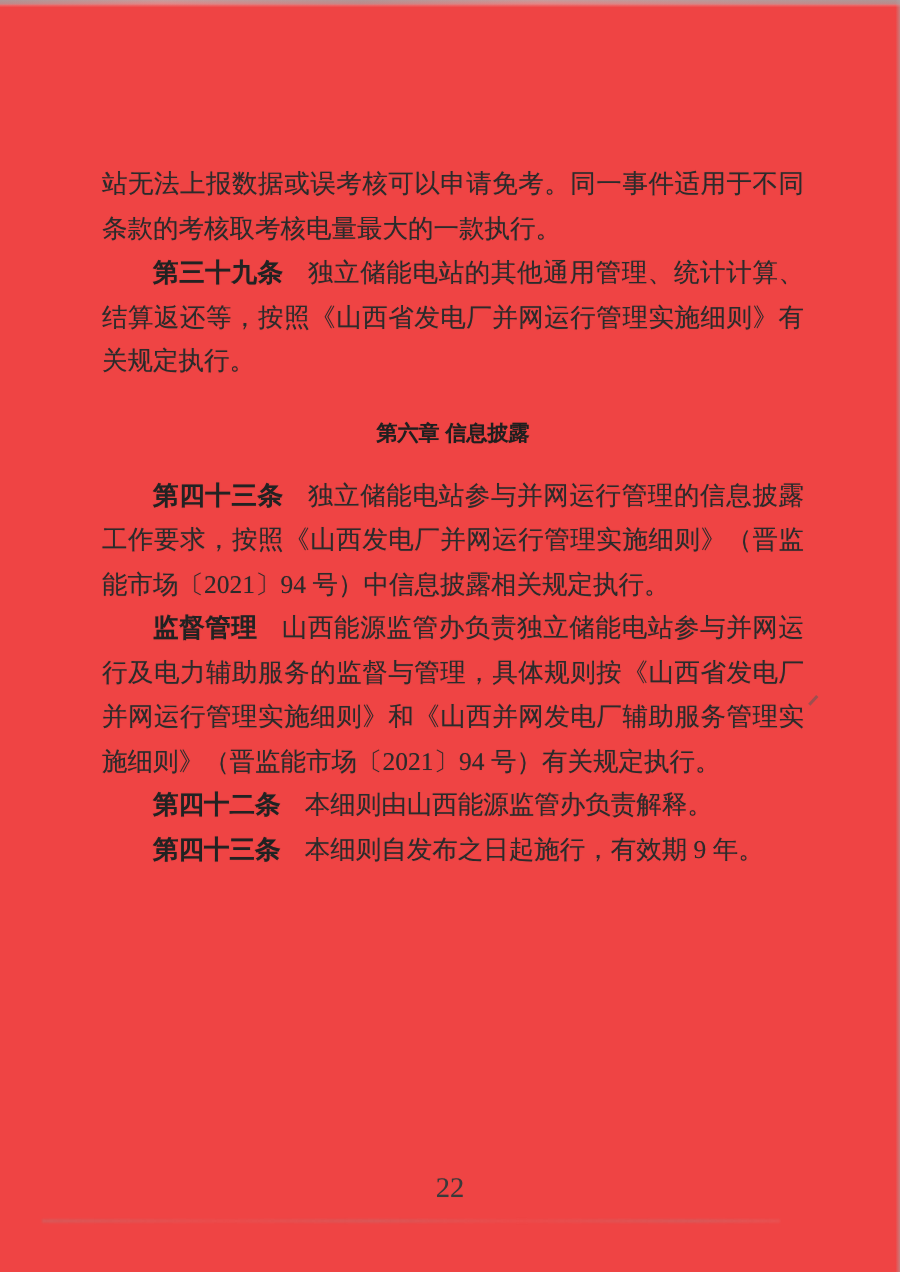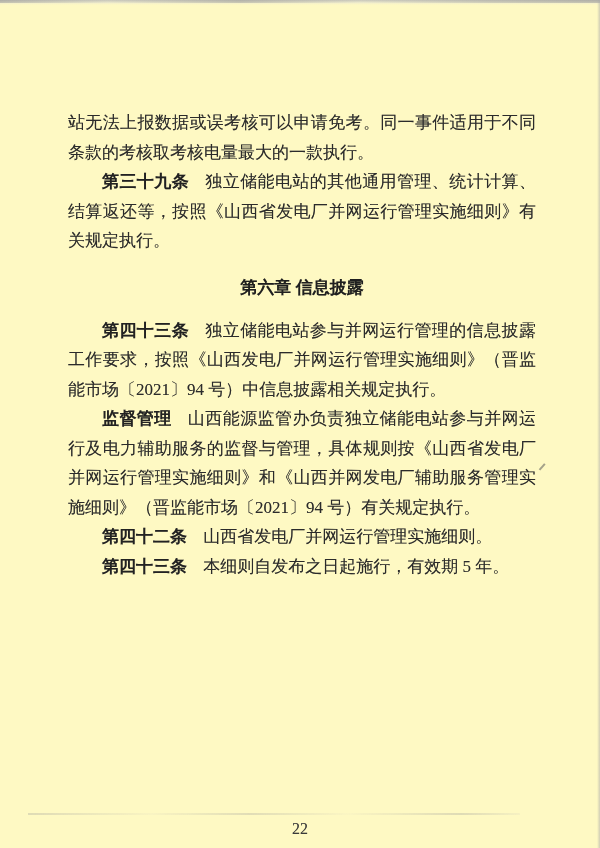--- a/index.html
+++ b/index.html
@@ -3,21 +3,21 @@
 <meta charset="utf-8">
 <style>
   * { margin: 0; padding: 0; box-sizing: border-box; }
   html, body { width: 600px; height: 848px; }
   body {
     position: relative;
     background: #fefefe;
     font-family: "Liberation Serif", serif;
     overflow: hidden;
   }
-  .paper { position: absolute; inset: 0; background: #fef9c3; }
+  .paper { position: absolute; inset: 0; background: #ef4444; }
 
   
   .scan-edge-top {
     position: absolute; top: 0; left: 0; width: 600px; height: 5px;
     background: linear-gradient(to bottom, rgba(180,180,180,0.75), rgba(220,220,220,0.35) 55%, rgba(255,255,255,0));
   }
   .scan-edge-top-var {
     position: absolute; top: 0; left: 0; width: 600px; height: 3px;
     background: linear-gradient(to right,
       rgba(150,150,150,0.5) 0%, rgba(200,200,200,0.15) 18%,
@@ -56,32 +56,32 @@
   .article { text-indent: 2em; }
   .term {
     font-family: "Liberation Sans", sans-serif;
     font-weight: bold;
     color: #222222;
     margin-right: 0.95em;
   }
   .chapter {
     font-family: "Liberation Sans", sans-serif;
     font-weight: bold;
-    font-size: 17px;
+    font-size: 14px;
     color: #1f1f1f;
     text-align: center;
     text-indent: 0;
     line-height: 30px;
     margin: 17px 0 13px 0;
     text-shadow: 0 0 0.5px rgba(31,31,31,0.4);
   }
   .page-number {
-    position: absolute; top: 820px; left: 0; width: 600px;
+    position: absolute; top: 782px; left: 0; width: 600px;
     text-align: center;
-    font-size: 16px;
+    font-size: 19px;
     color: #3a3a3a;
     text-shadow: 0 0 0.5px rgba(58,58,58,0.35);
   }
 </style>
 </head>
 <body>
 
 <div class="paper">
 
   <div class="scan-edge-top"></div>
@@ -97,21 +97,21 @@
     <p class="body-text article"><span class="term">第三十九条</span><span>独立储能电站的其他通用管理、统计计算、结算返还等，按照《山西省发电厂并网运行管理实施细则》有关规定执行。</span></p>
 
     <h2 class="chapter">第六章 信息披露</h2>
 
     <p class="body-text article"><span class="term">第四十三条</span><span>独立储能电站参与并网运行管理的信息披露工作要求，按照《山西发电厂并网运行管理实施细则》（晋监能市场〔2021〕94 号）中信息披露相关规定执行。</span></p>
 
 
     <p class="body-text article"><span class="term">监督管理</span><span>山西能源监管办负责独立储能电站参与并网运行及电力辅助服务的监督与管理，具体规则按《山西省发电厂并网运行管理实施细则》和《山西并网发电厂辅助服务管理实施细则》（晋监能市场〔2021〕94 号）有关规定执行。</span></p>
 
 
-    <p class="body-text article"><span class="term">第四十二条</span><span>山西省发电厂并网运行管理实施细则。</span></p>
+    <p class="body-text article"><span class="term">第四十二条</span><span>本细则由山西能源监管办负责解释。</span></p>
 
-    <p class="body-text article"><span class="term">第四十三条</span><span>本细则自发布之日起施行，有效期 5 年。</span></p>
+    <p class="body-text article"><span class="term">第四十三条</span><span>本细则自发布之日起施行，有效期 9 年。</span></p>
 
   </div>
 
   <div class="page-number">22</div>
 
 </div>
 
 </body></html>

